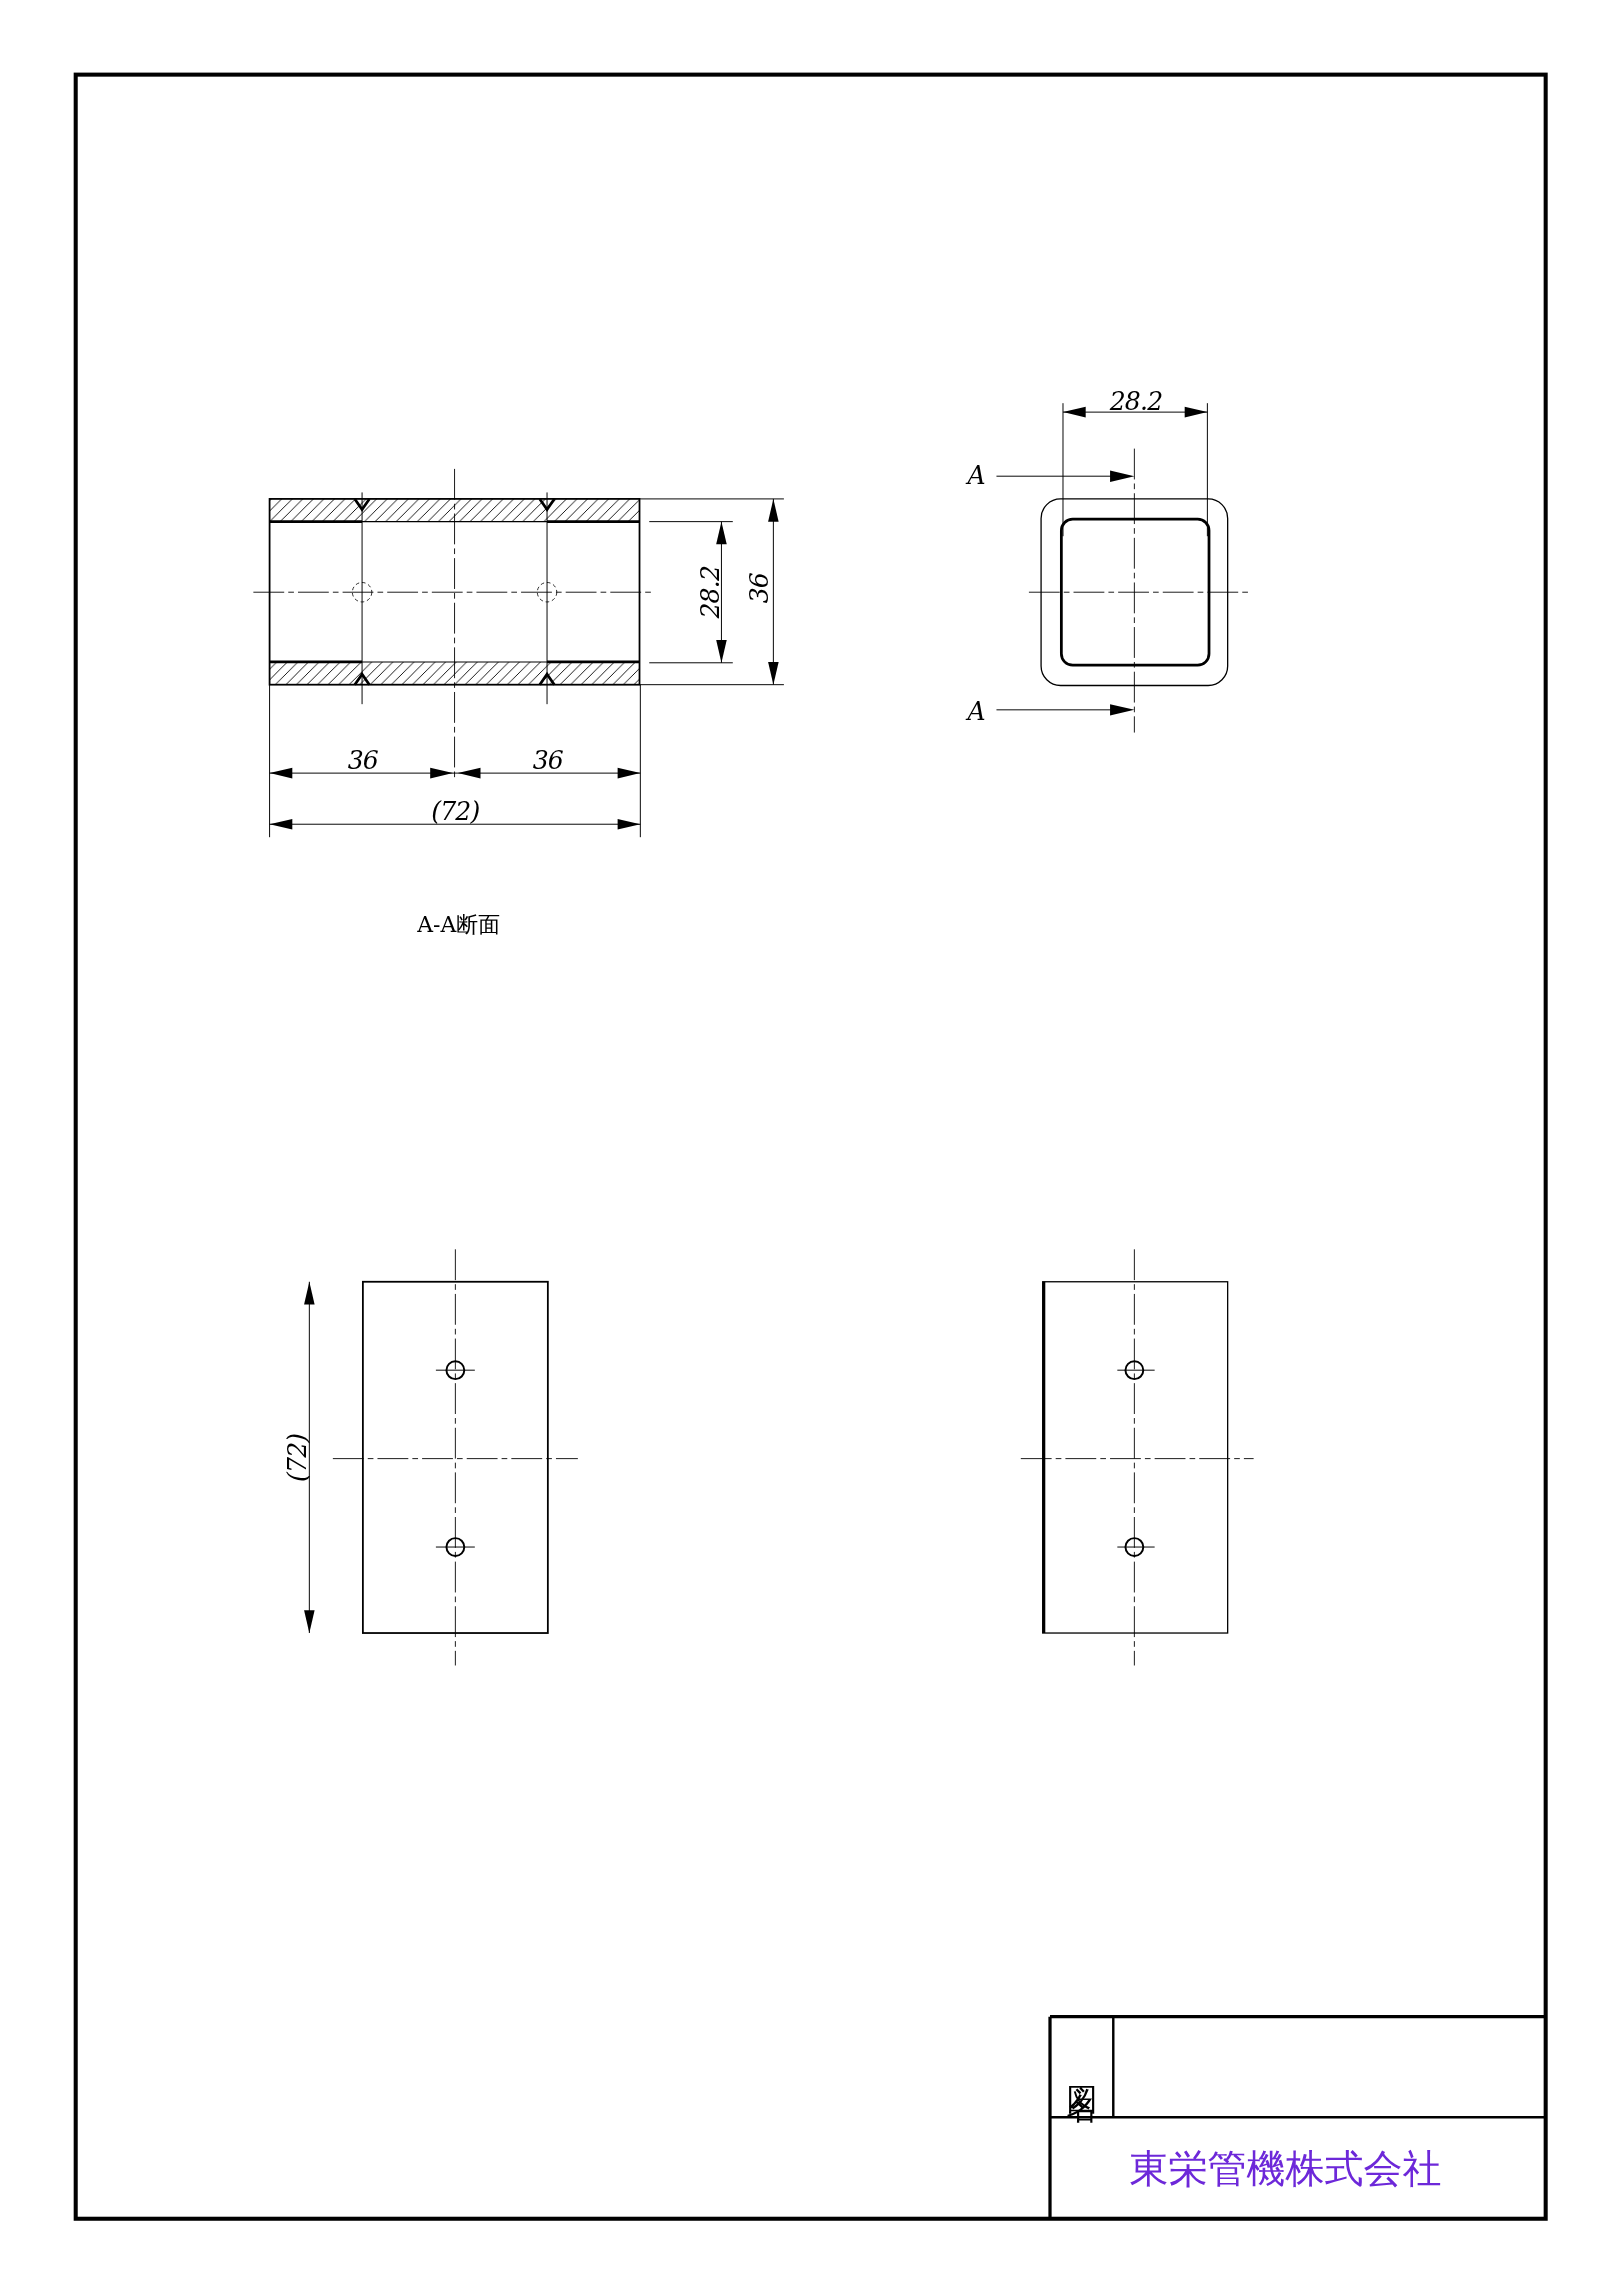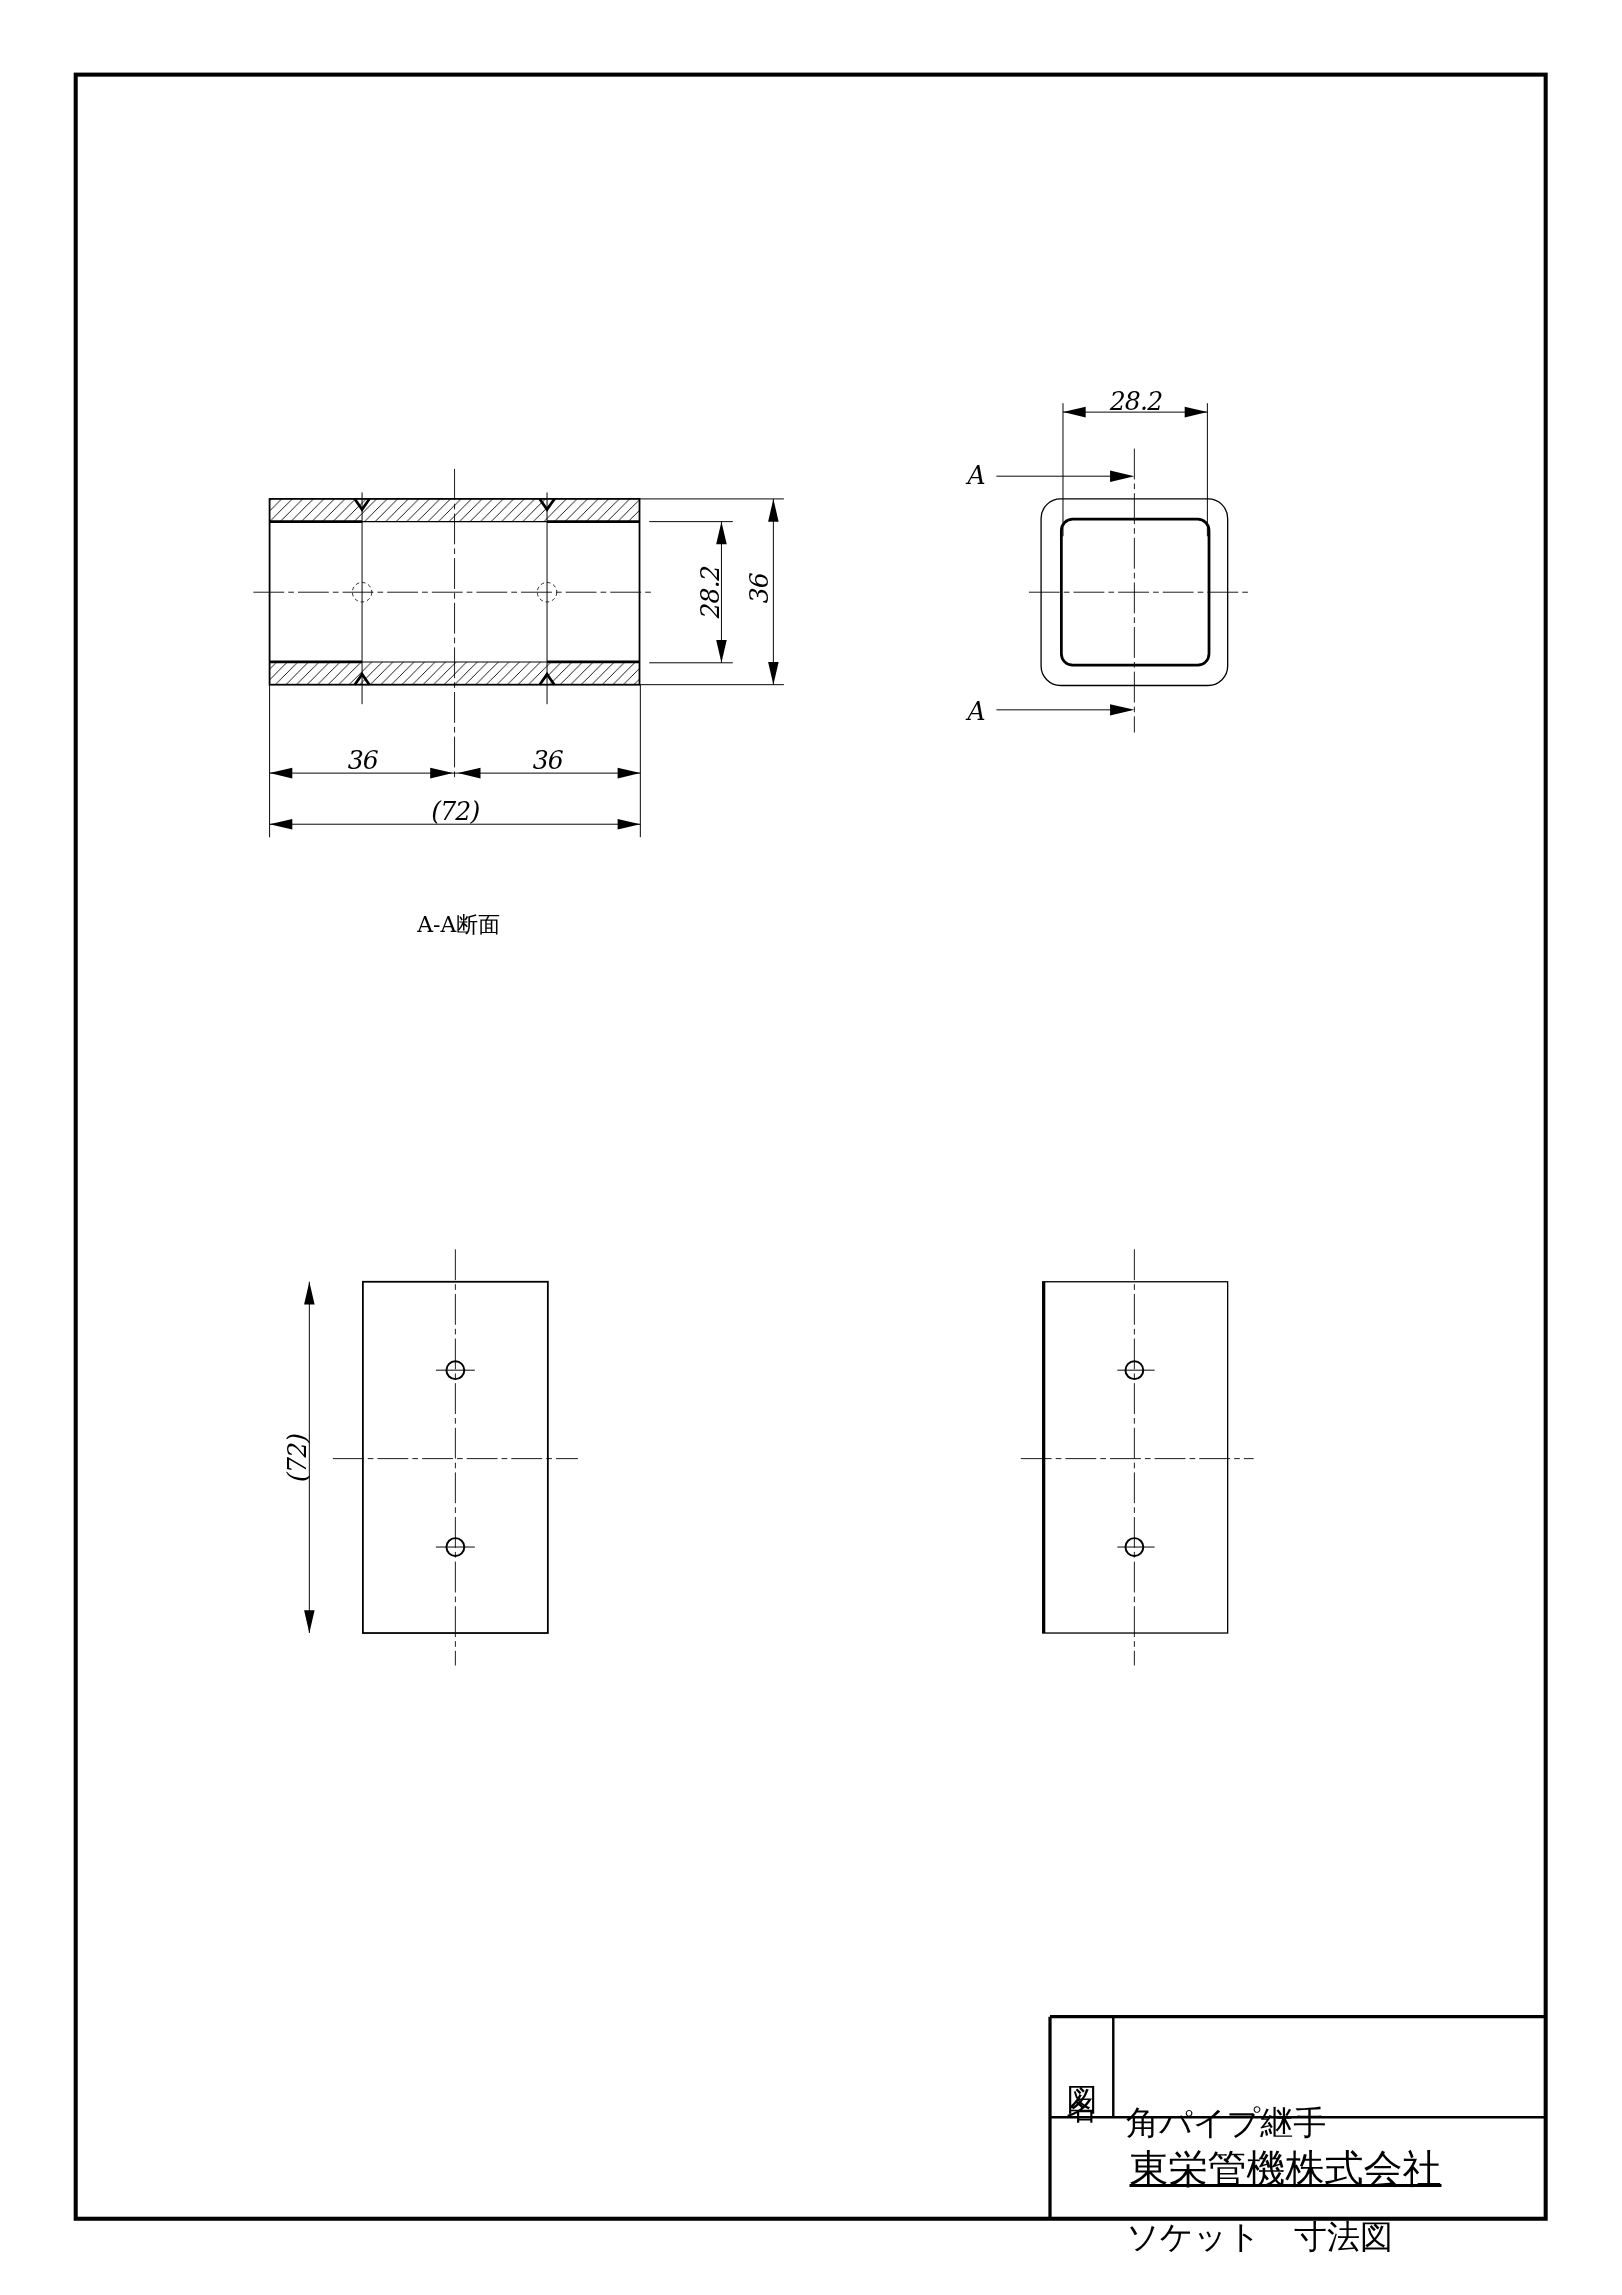--- a/index.html
+++ b/index.html
@@ -27,21 +27,21 @@
   .lbl {font-family:"DejaVu Serif",serif;font-size:27px;fill:#000;}
 
   .tb-label{position:absolute;left:1050px;top:2017px;width:63px;height:101px;
     display:flex;align-items:center;justify-content:center;
     writing-mode:vertical-rl;text-orientation:upright;letter-spacing:6.5px;
     font-size:31px;color:#000;}
   .tb-name{position:absolute;left:1126px;top:2028px;width:414px;
     font-size:33px;line-height:38px;color:#000;white-space:pre;}
   .tb-company{position:absolute;left:1050px;top:2118px;width:541px;height:101px;
     display:flex;align-items:center;justify-content:center;
-    box-sizing:border-box;padding-right:70px;font-size:39px;color:#000000;text-decoration:underline;}
+    box-sizing:border-box;padding-right:70px;font-size:39px;color:#6d28d9;}
 </style>
 </head>
 <body>
 
 <div class="page">
 <svg width="1623" height="2295" viewBox="0 0 2000 2829">
   <defs>
     <pattern id="hatchp" width="13" height="13" patternUnits="userSpaceOnUse">
       <path d="M0,13 L13,0" stroke="#000" stroke-width="1.1"></path>
       <path d="M-3,3 L3,-3" stroke="#000" stroke-width="1.1"></path>
@@ -188,19 +188,15 @@
 
   <g>
     <line x1="1294" y1="2486" x2="1905" y2="2486" class="tb4"></line>
     <line x1="1294" y1="2486" x2="1294" y2="2735" class="tb4"></line>
     <line x1="1294" y1="2610" x2="1905" y2="2610" class="tb3"></line>
     <line x1="1372" y1="2486" x2="1372" y2="2610" class="tb3"></line>
   </g>
 </svg>
 
 <div class="tb-label">図名</div>
-<div class="tb-name">
-  <div>角パイプ継手</div>
-  <div>ソケット　寸法図</div>
-</div>
 <div class="tb-company">東栄管機株式会社</div>
 </div>
 
 
 </body></html>

